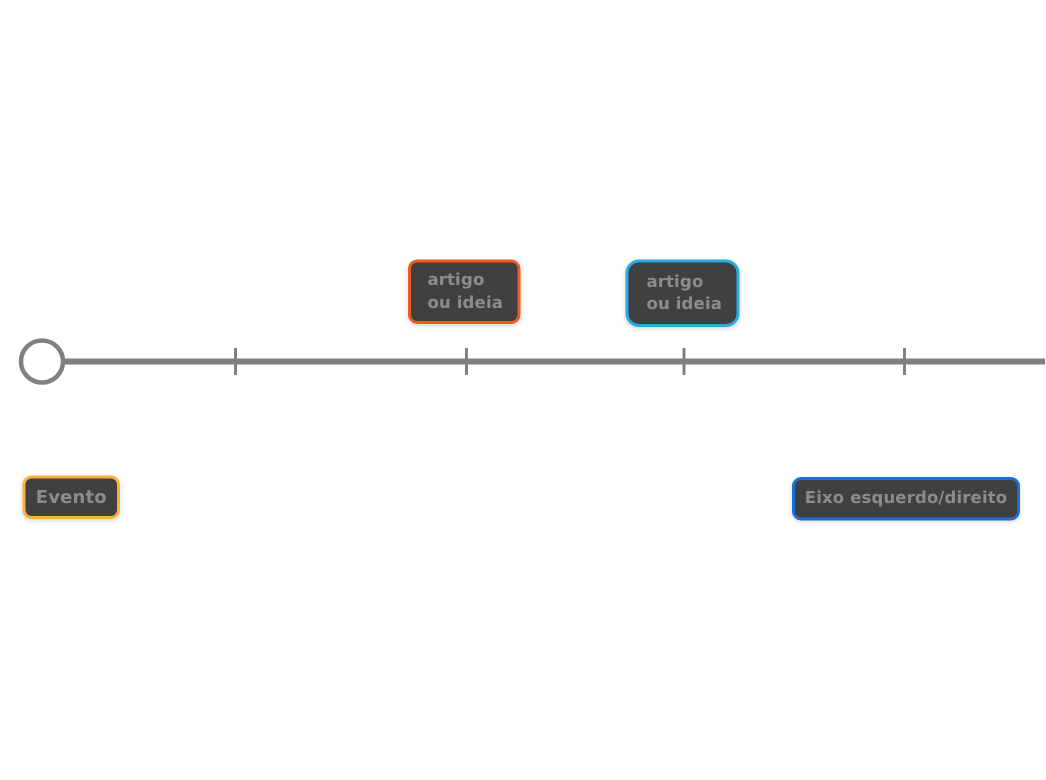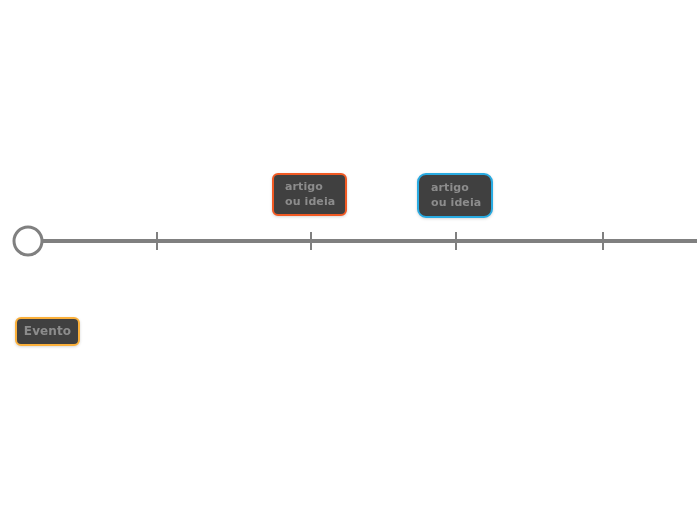--- a/index.html
+++ b/index.html
@@ -126,14 +126,17 @@
 
   <div class="callout" id="box-artigo-blue">
     <span class="line">artigo</span>
     <span class="line">ou ideia</span>
   </div>
 
   <div class="callout" id="box-evento">
     <span class="line">Evento</span>
   </div>
 
+  <div class="callout" id="box-eixo">
+    <span class="line">Eixo esquerdo/direito</span>
+  </div>
 
 </div>
 
 </body></html>

